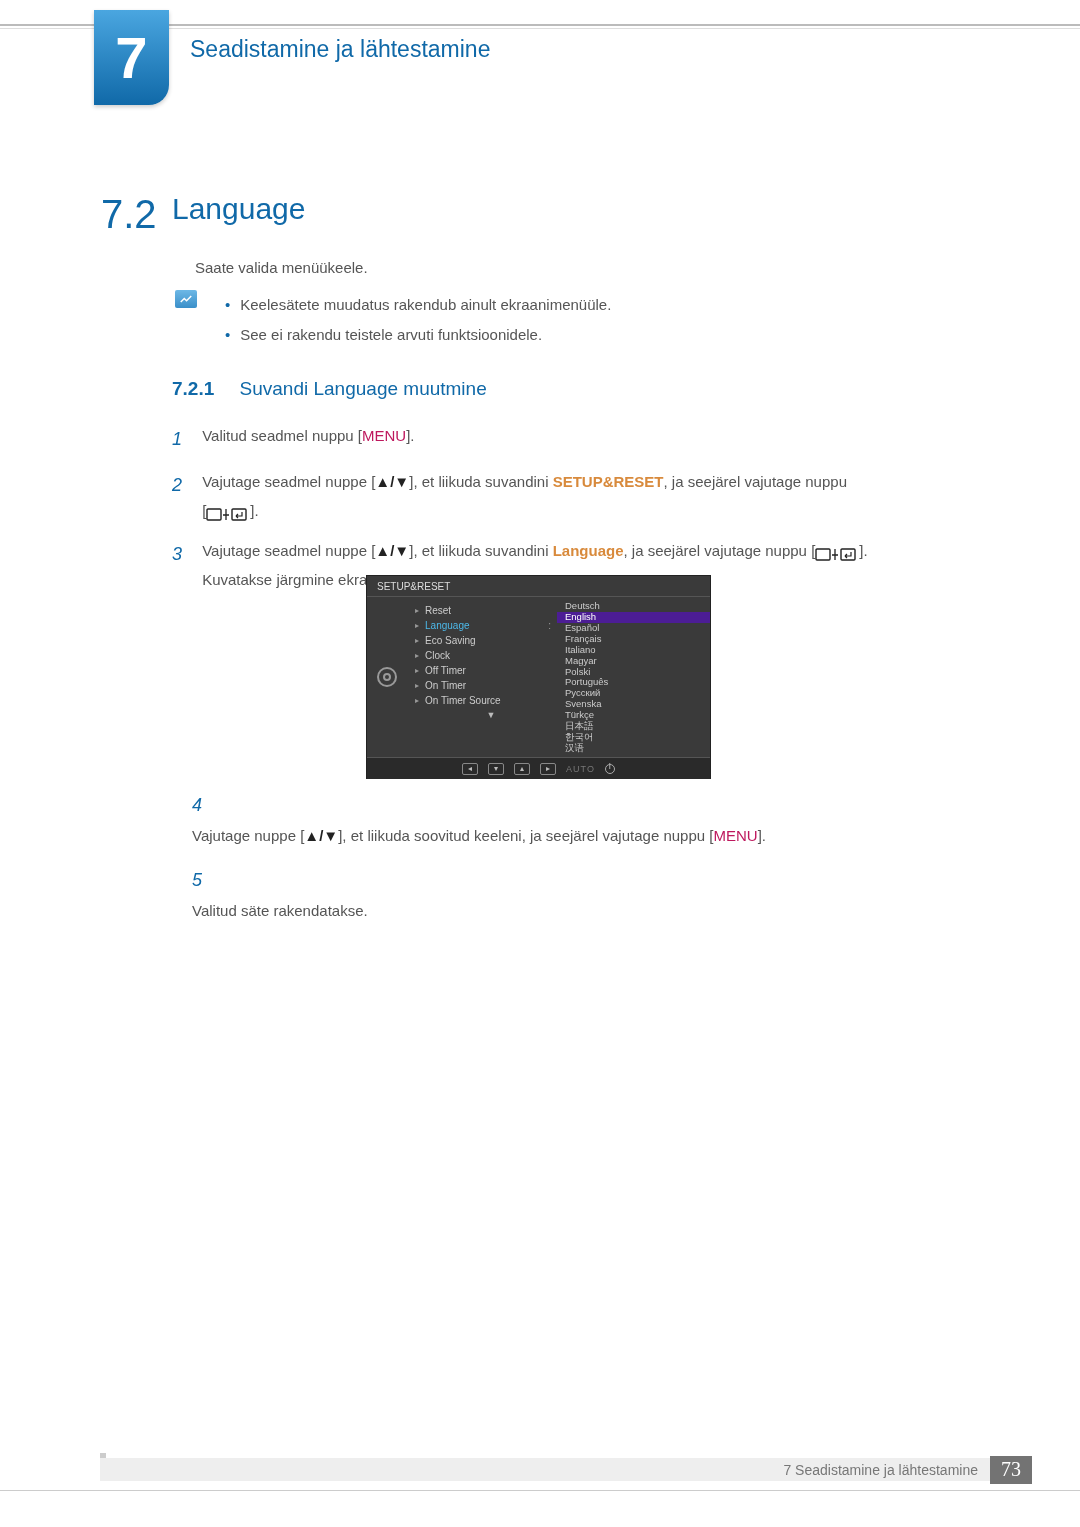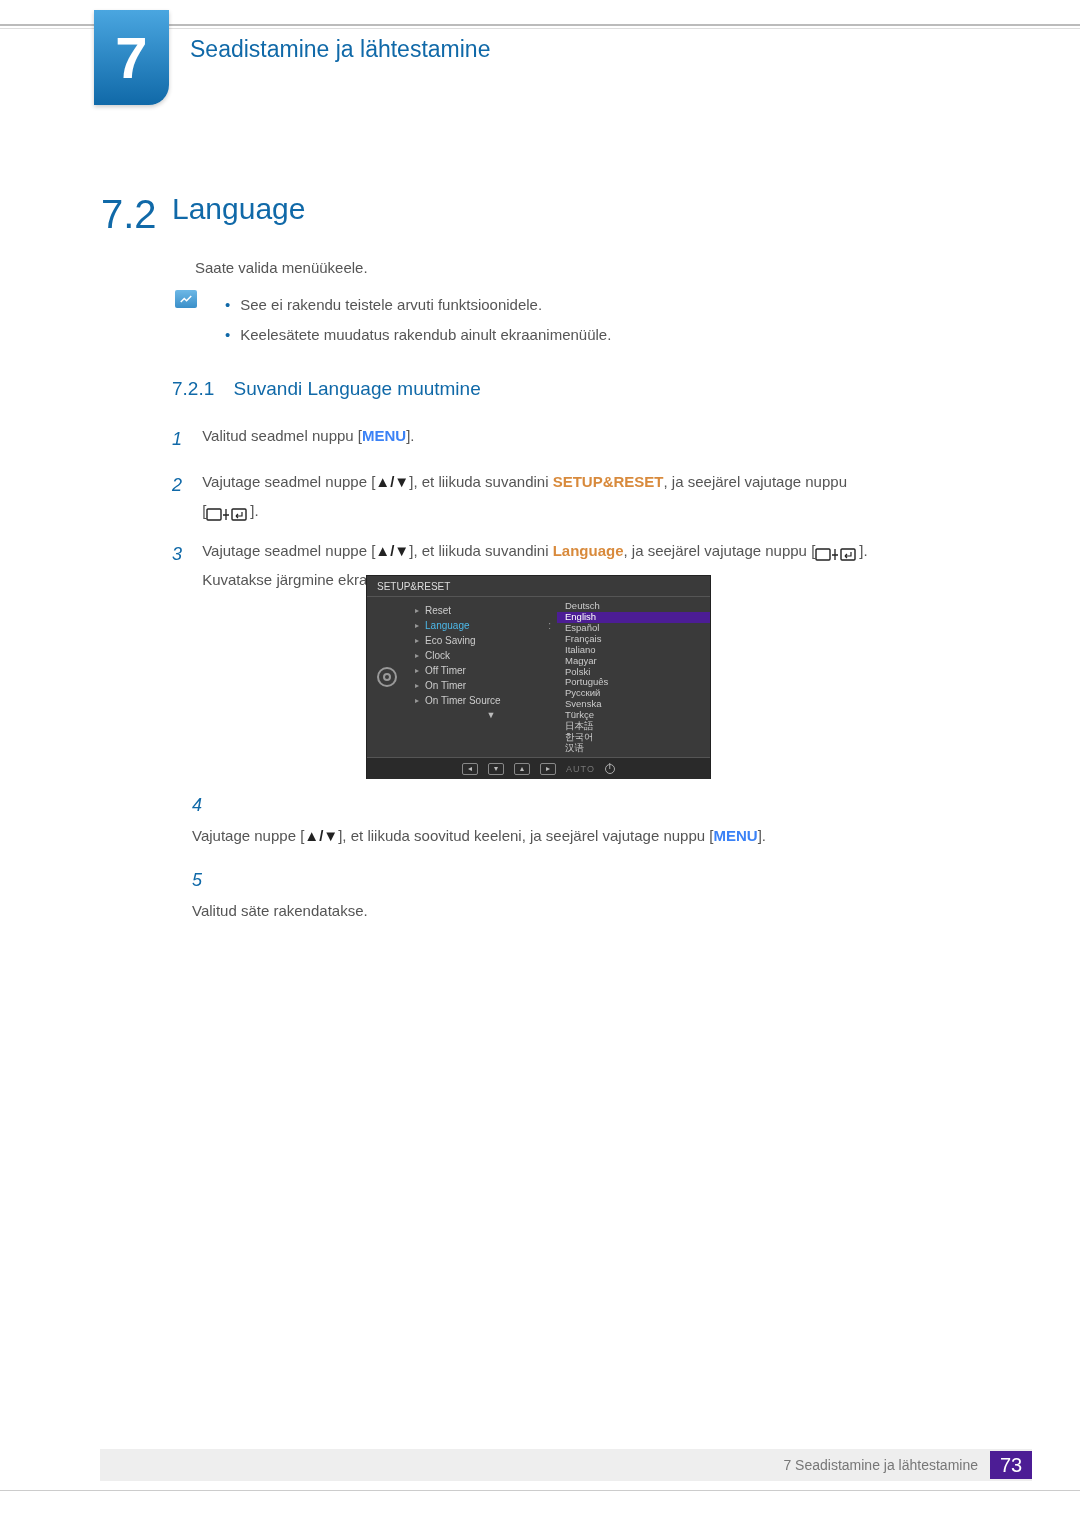--- a/index.html
+++ b/index.html
@@ -103,21 +103,21 @@
 
   
   .subsec{
     position:absolute;
     left:172px;
     top:378px;
     color:#1069a8;
     font-size:19px;
     font-weight:400;
   }
-  .subsec .num{margin-right:14px;}
+  .subsec .num{margin-right:20px;font-weight:bold;}
 
   
   .steps{
     position:absolute;
     left:172px;
     top:422px;
     right:90px;
     font-size:15px;
     color:#555;
   }
@@ -125,21 +125,21 @@
   .step-num{
     color:#1069a8;
     font-style:italic;
     font-size:18px;
     display:inline-block;
     width:26px;
     vertical-align:top;
   }
   .step-body{ display:inline-block; width:780px; vertical-align:top;}
   .kw{ color:#d88a3c; font-weight:bold;}
-  .bold{ font-weight:bold; color:#3b82f6;}
+  .bold{ font-weight:normal; color:#be185d;}
   .arrows{ font-weight:bold; color:#222; }
   .enter-icon{
     display:inline-block; vertical-align:middle;
     width:44px;height:16px;
   }
 
   
   .osd{
     position:absolute;
     left:366px;
@@ -226,37 +226,37 @@
     font-size:15px;
     color:#555;
     margin-left:20px;
   }
 
   
   .footer-line{
     position:absolute;
     left:100px; right:48px;
     bottom:46px;
-    height:32px;
+    height:23px;
     background:#eee;
     display:flex;
     align-items:center;
     justify-content:flex-end;
   }
   .footer-text{
     font-size:14px;
     color:#777;
     margin-right:12px;
   }
   .footer-pg{
     width:42px;height:28px;
-    background:#4c1d95;
+    background:#737373;
     color:#fff;
     font-size:20px;
-    display:flex;align-items:center;justify-content:center;
+    display:flex;align-items:center;justify-content:center;font-family:Liberation Serif, serif;
   }
   .vbar{
     position:absolute;
     left:100px;
     bottom:46px;
     width:6px;height:28px;
     background:#ccc;
   }
   .hline{
     position:absolute;
@@ -279,22 +279,22 @@
 <div class="sec-title">Language</div>
 
 <div class="intro-text">Saate valida menüükeele.</div>
 
 <div class="note-icon">
   <svg viewBox="0 0 24 24">
         <path d="M3 17l6-6 4 4 8-8" stroke="#fff" stroke-width="2.5" fill="none"></path>
       </svg>
 </div>
 <div class="note-list">
+  <div><span class="dot">•</span><span>Keelesätete muudatus rakendub ainult ekraanimenüüle.</span></div>
   <div><span class="dot">•</span><span>See ei rakendu teistele arvuti funktsioonidele.</span></div>
-  <div><span class="dot">•</span><span>Keelesätete muudatus rakendub ainult ekraanimenüüle.</span></div>
 </div>
 
 <div class="subsec">
   <span class="num">7.2.1</span>
   <span>Suvandi Language muutmine</span>
 </div>
 
 <div class="steps">
   <div class="step">
     <span class="step-num">1</span>

